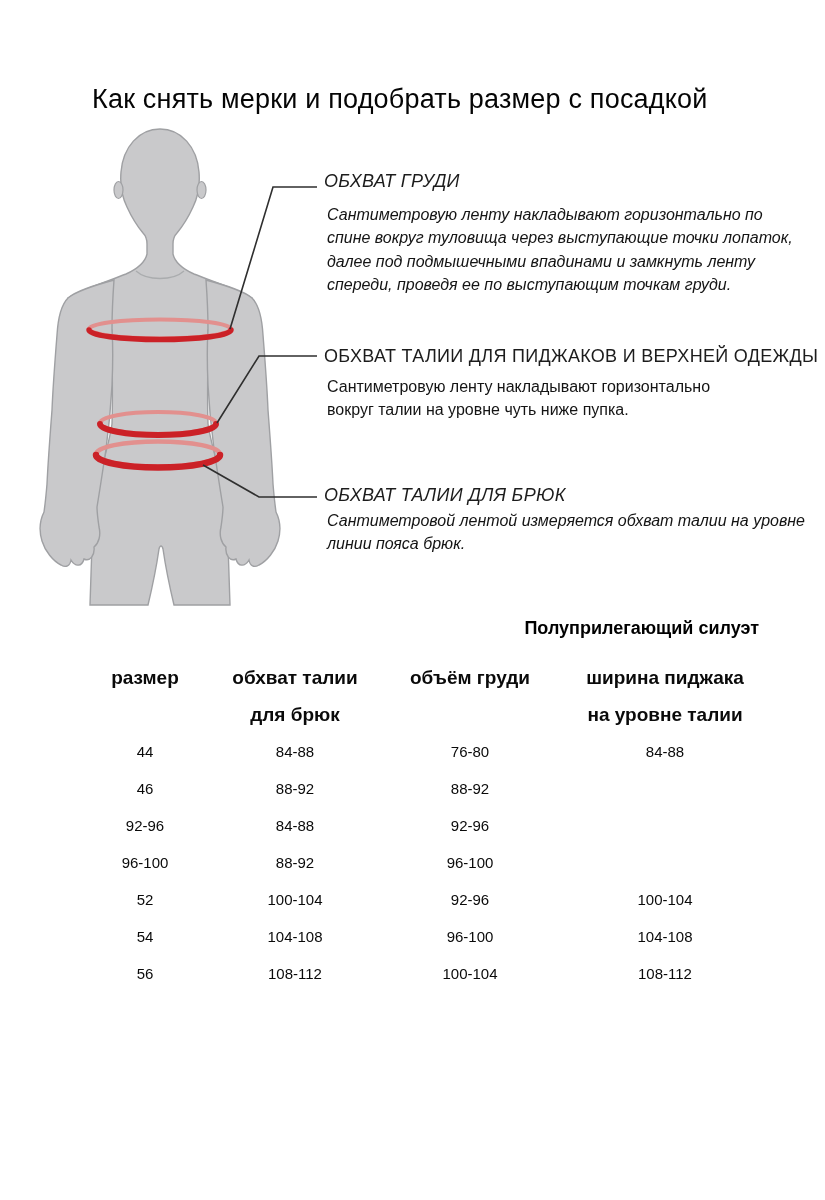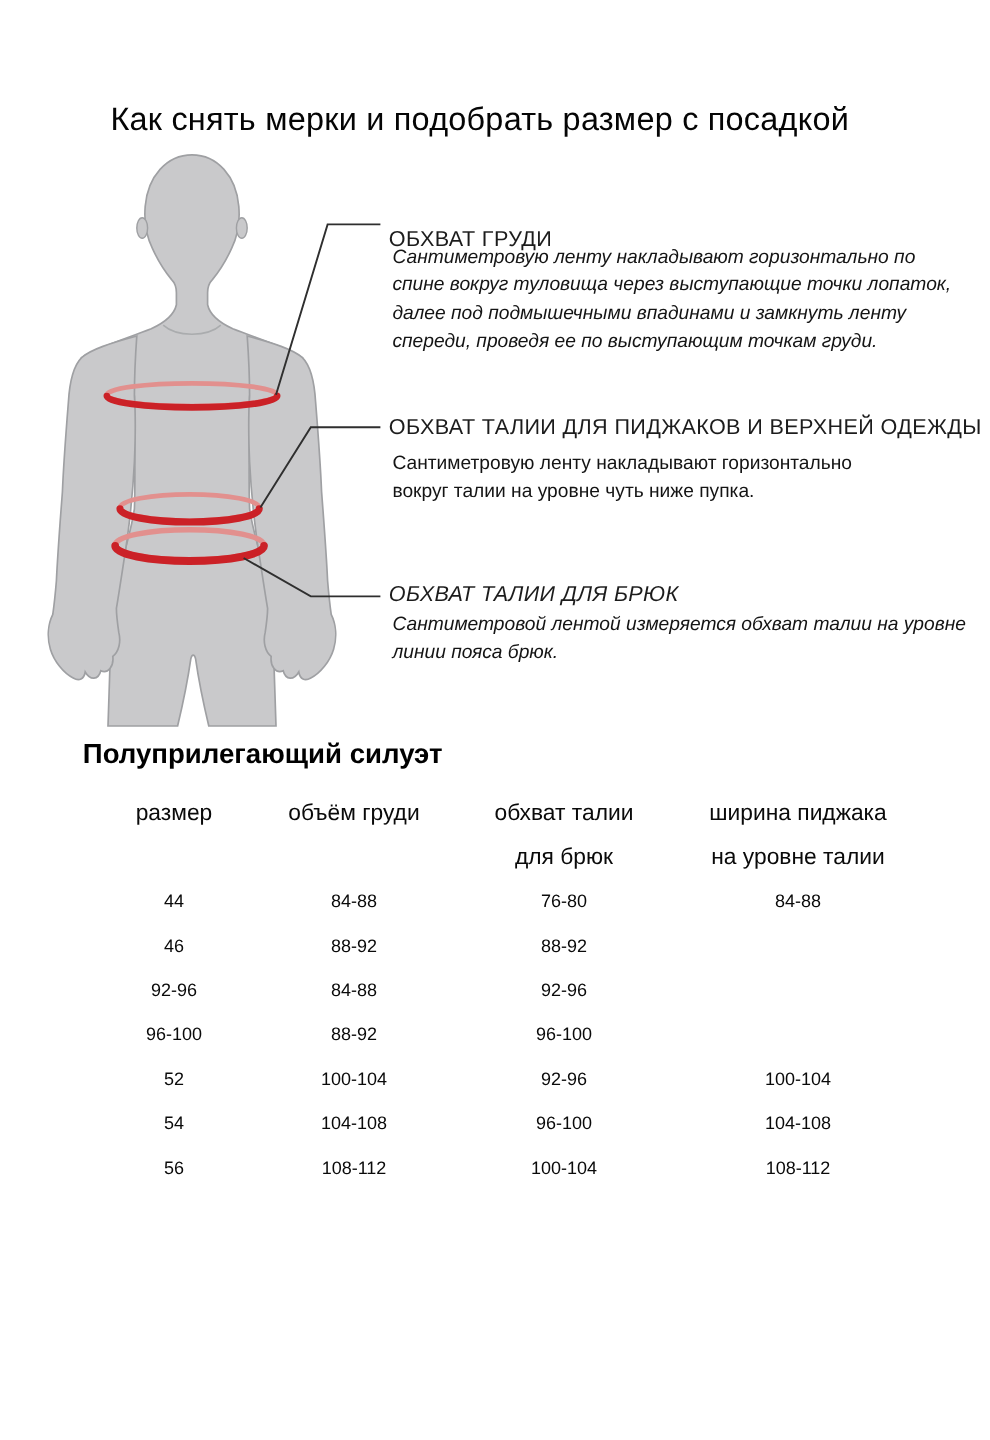--- a/index.html
+++ b/index.html
@@ -13,32 +13,32 @@
   }
   .diagram-svg{position:absolute;left:0;top:0;width:825px;height:1200px;}
   .m-heading{
     position:absolute;left:310px;font-size:18px;font-weight:400;color:#1c1c1c;
     letter-spacing:0.3px;white-space:nowrap;line-height:22px;
   }
   .m-body{
     position:absolute;left:313px;font-size:16px;color:#141414;line-height:23.3px;
     white-space:pre-line;width:500px;
   }
-  .m1-h{top:188px;} .m1-b{top:203px;font-style:italic;}
+  .m1-h{top:170px;font-style:italic;} .m1-b{top:203px;font-style:italic;}
   .m2-h{top:345px;} .m2-b{top:375px;}
   .m3-h{top:484px;font-style:italic;} .m3-b{top:509px;font-style:italic;}
 
   .size-table{position:absolute;left:55px;top:613px;width:715px;}
   .tbl-title{
-    width:690px;text-align:left;font-size:23px;font-weight:700;color:#000;
+    width:690px;text-align:right;font-size:18px;font-weight:700;color:#000;
     line-height:30px;
   }
   .tbl-grid{display:grid;grid-template-columns:152px 148px 202px 188px;}
   .tbl-head{position:absolute;left:0;top:46px;width:690px;}
-  .tbl-head .cell{text-align:center;font-size:19px;color:#0a0a0a;}
+  .tbl-head .cell{text-align:center;font-size:19px;color:#0a0a0a;font-weight:bold;}
   .tbl-head .l1,.tbl-head .l2{height:37px;line-height:37px;}
   .tbl-rows{position:absolute;left:0;top:120px;width:690px;}
   .tbl-row .cell{text-align:center;font-size:15px;color:#0a0a0a;height:37px;line-height:37px;}
 </style>
 </head>
 <body>
 
 <div class="page">
 
   <div class="page-title">Как снять мерки и подобрать размер с посадкой</div>
@@ -151,26 +151,26 @@
 
   <div class="size-table">
     <div class="tbl-title">Полуприлегающий силуэт</div>
 
     <div class="tbl-head tbl-grid">
       <div class="cell">
         <div class="l1">размер</div>
         <div class="l2"></div>
       </div>
       <div class="cell">
+        <div class="l1">обхват талии</div>
+        <div class="l2">для брюк</div>
+      </div>
+      <div class="cell">
         <div class="l1">объём груди</div>
         <div class="l2"></div>
-      </div>
-      <div class="cell">
-        <div class="l1">обхват талии</div>
-        <div class="l2">для брюк</div>
       </div>
       <div class="cell">
         <div class="l1">ширина пиджака</div>
         <div class="l2">на уровне талии</div>
       </div>
     </div>
 
     <div class="tbl-rows">
       <div class="tbl-row tbl-grid">
         <div class="cell">44</div>

